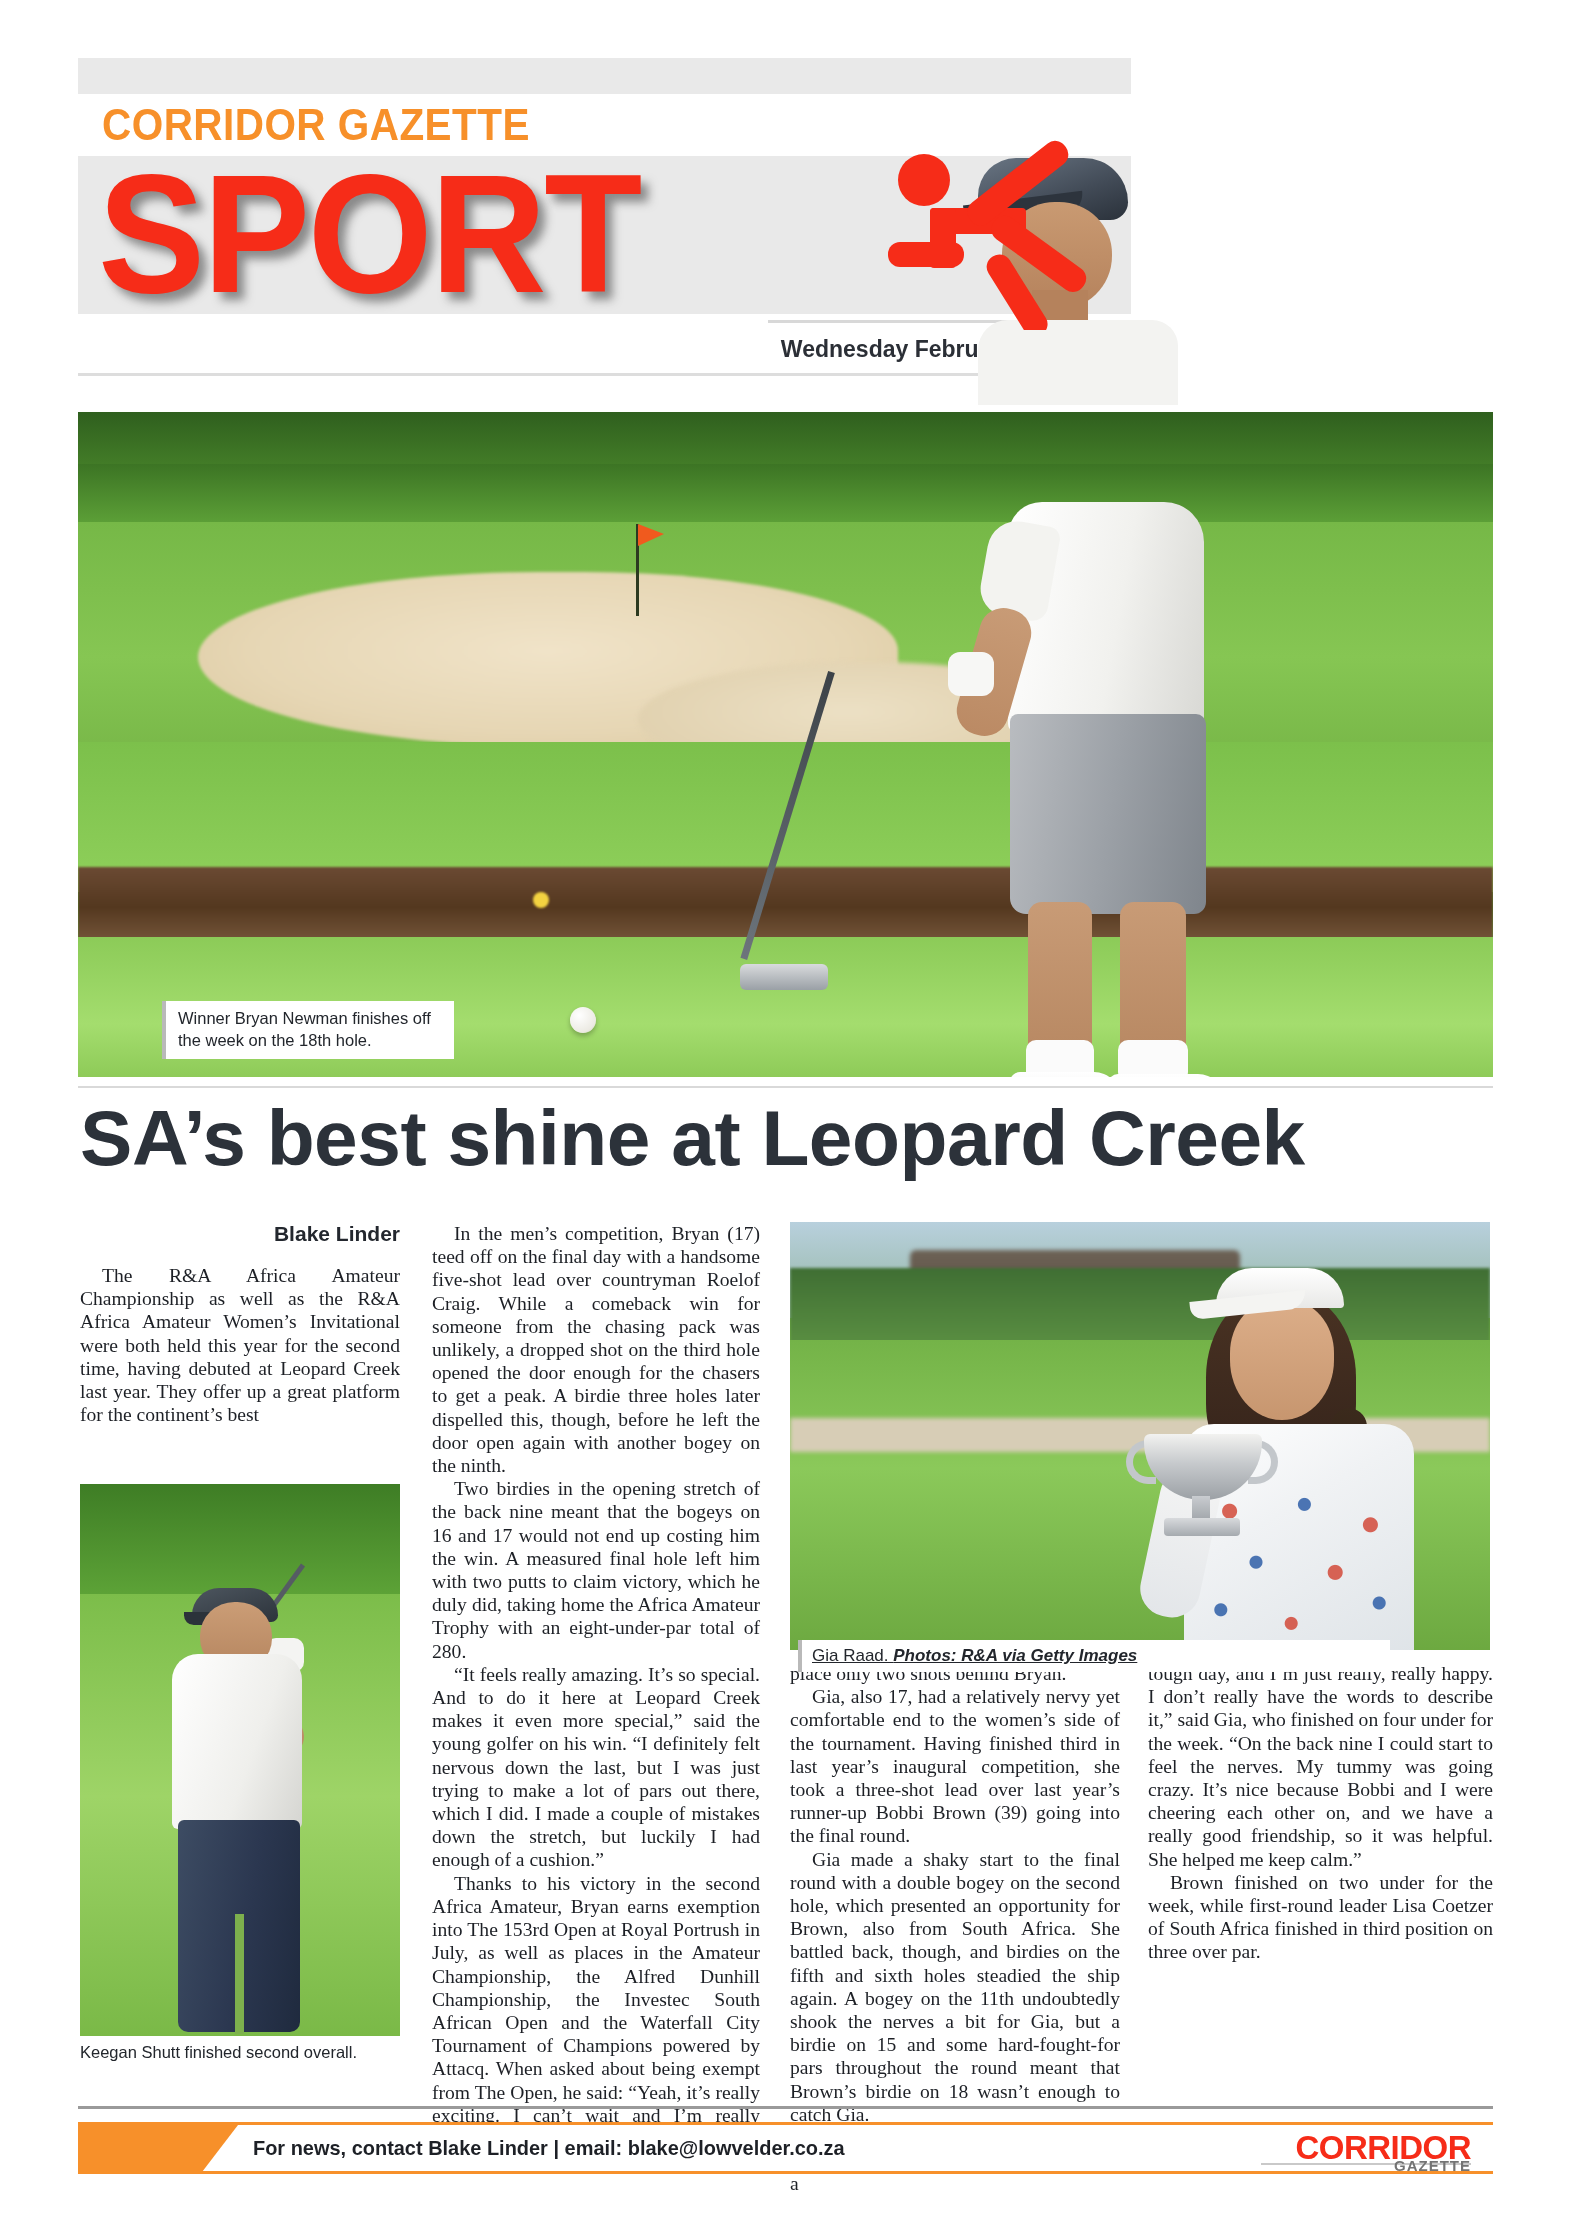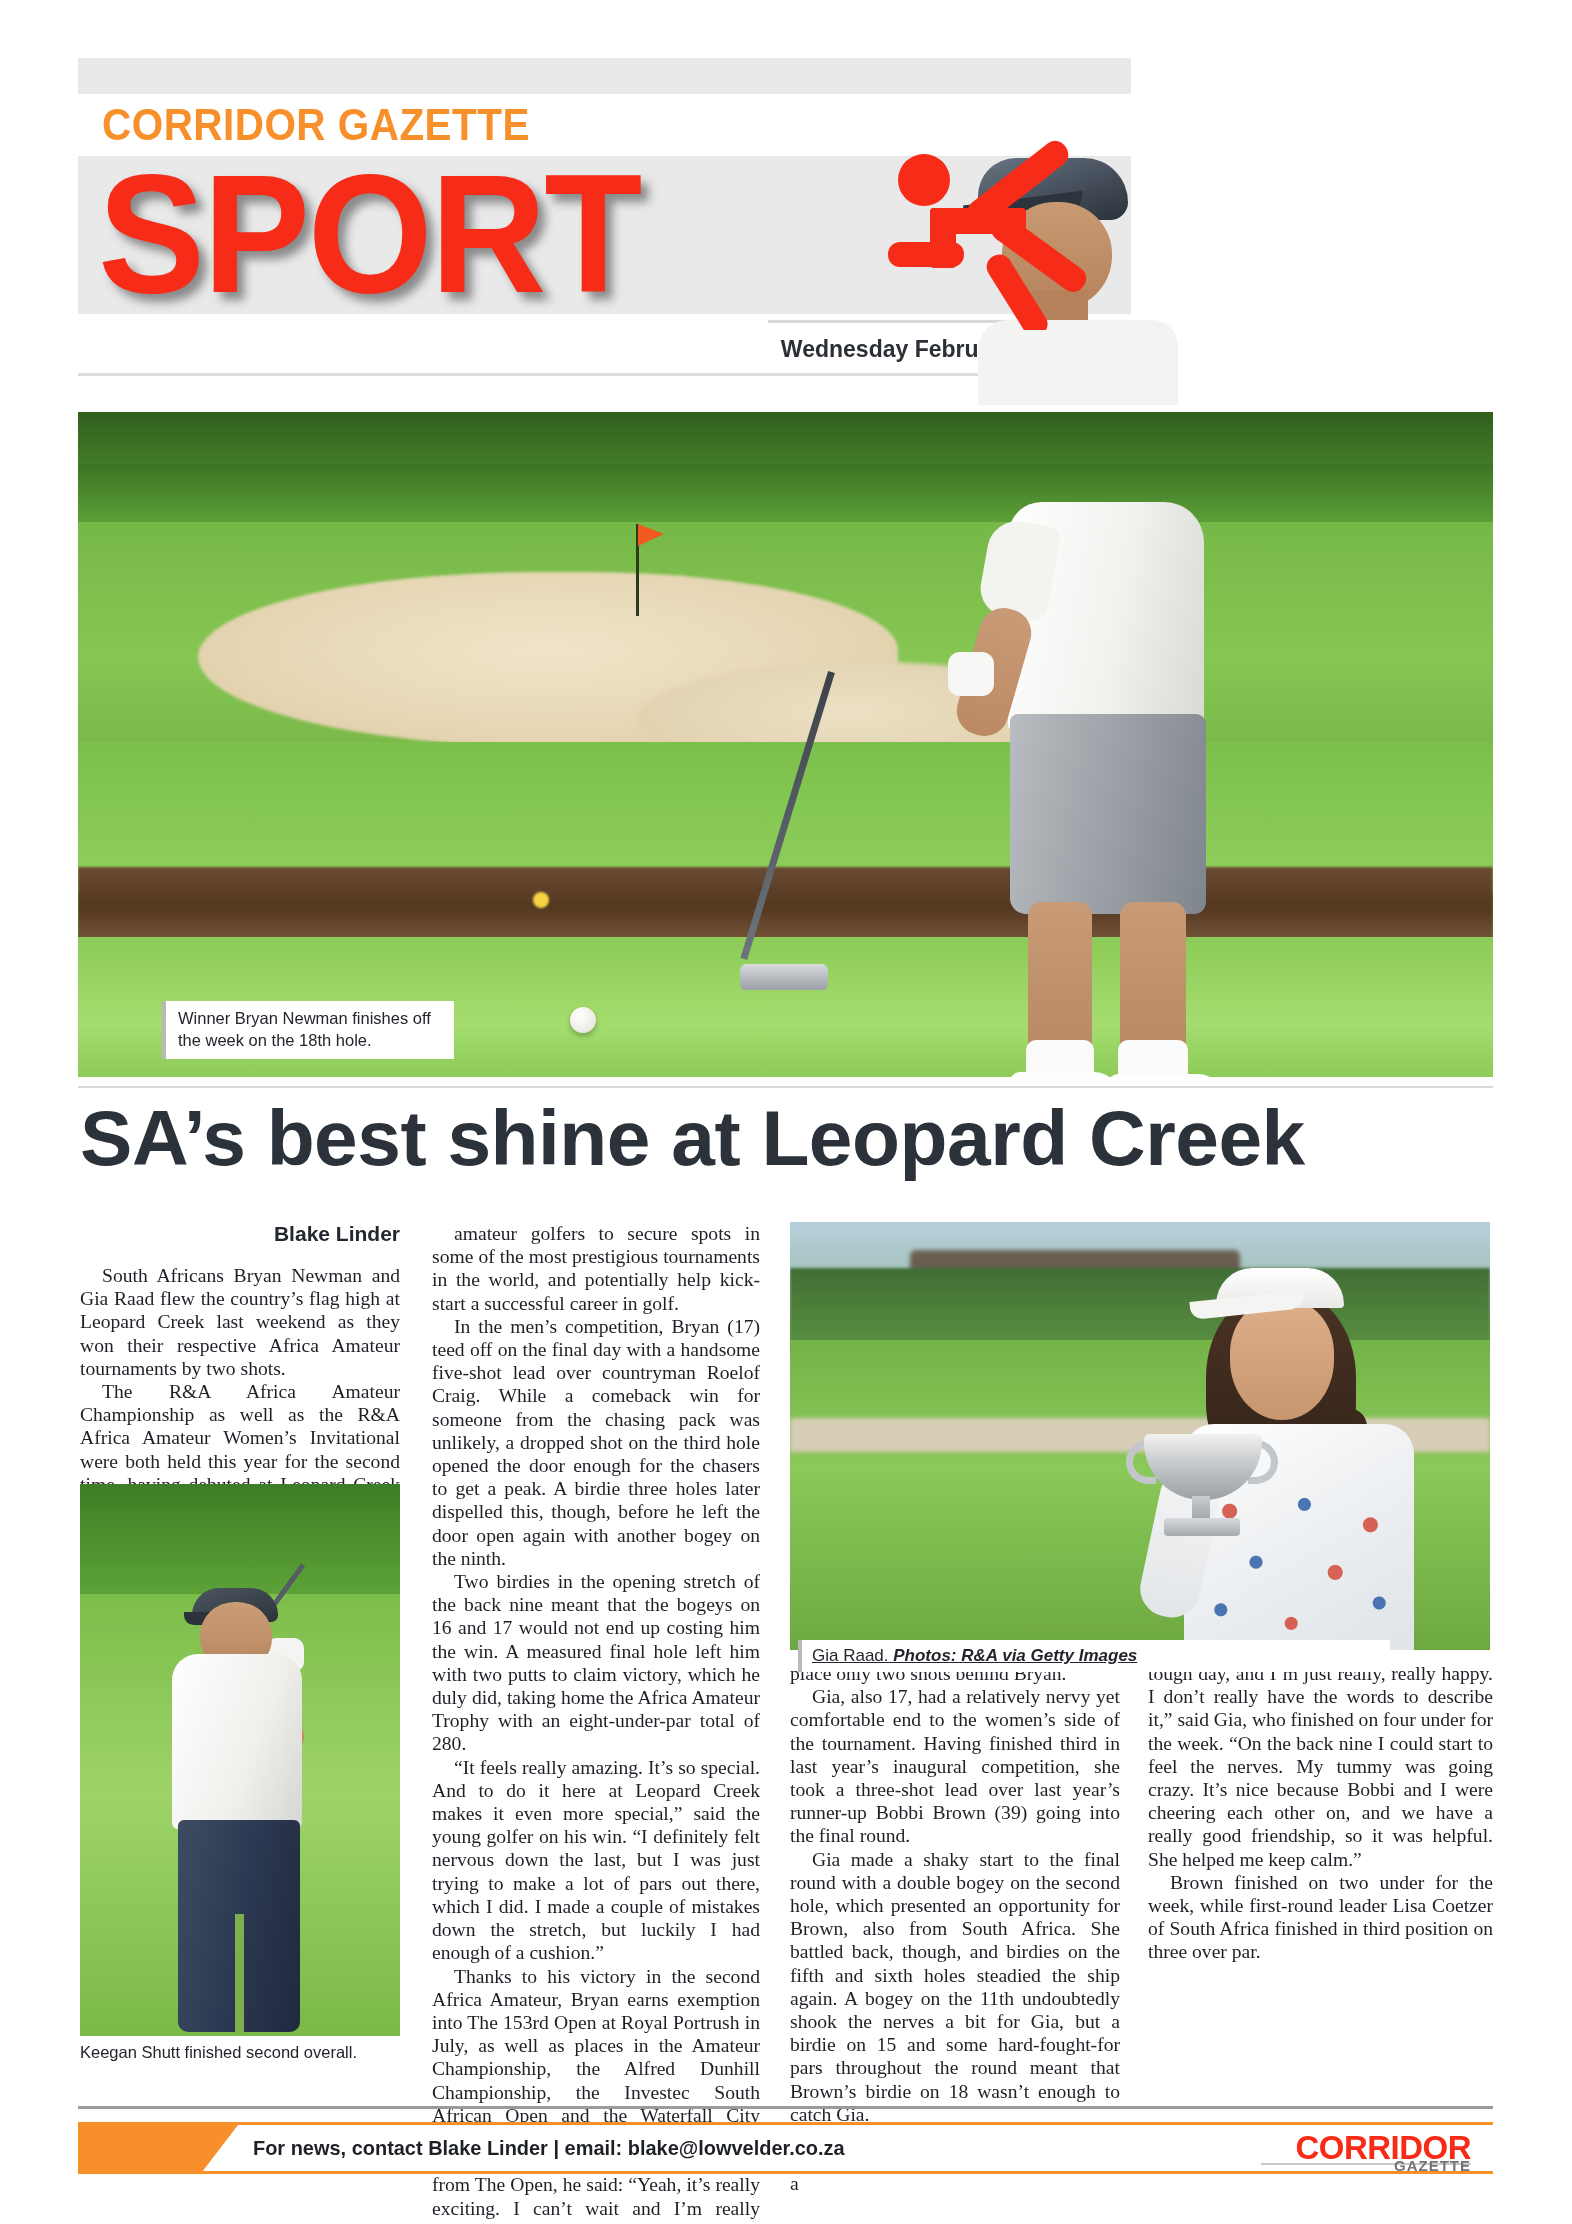--- a/index.html
+++ b/index.html
@@ -742,41 +742,39 @@
 
     <div class="photo-caption-1">Winner Bryan Newman finishes off the week on the 18th hole.</div>
   </div>
 
   <div class="headline-rule"></div>
   <h1 class="headline">SA’s best shine at Leopard Creek</h1>
 
   <div class="byline">Blake Linder</div>
 
   <div class="col" id="col1a">
-    <p>South Africans Bryan Newman and Gia Raad flew the country’s flag high at Leopard Creek last weekend as they won their respective Africa Amateur tournaments by two shots.</p>
     <p>The R&amp;A Africa Amateur Championship as well as the R&amp;A Africa Amateur Women’s Invitational were both held this year for the second time, having debuted at Leopard Creek last year. They offer up a great platform for the continent’s best</p>
   </div>
 
   <div class="photo-left">
     <div class="pl-sky"></div>
     <div class="pl-grass"></div>
     <div class="pl-shaft"></div>
     <div class="pl-glove"></div>
     <div class="pl-arm"></div>
     <div class="pl-cap"></div>
     <div class="pl-capbrim"></div>
     <div class="pl-head"></div>
     <div class="pl-body"></div>
     <div class="pl-pants"></div>
     <div class="pl-legsplit"></div>
   </div>
   <div class="photo-caption-2">Keegan Shutt finished second overall.</div>
 
   <div class="col" id="col2a">
-    <p>amateur golfers to secure spots in some of the most prestigious tournaments in the world, and potentially help kick-start a successful career in golf.</p>
     <p>In the men’s competition, Bryan (17) teed off on the final day with a handsome five-shot lead over countryman Roelof Craig. While a comeback win for someone from the chasing pack was unlikely, a dropped shot on the third hole opened the door enough for the chasers to get a peak. A birdie three holes later dispelled this, though, before he left the door open again with another bogey on the ninth.</p>
     <p>Two birdies in the opening stretch of the back nine meant that the bogeys on 16 and 17 would not end up costing him the win. A measured final hole left him with two putts to claim victory, which he duly did, taking home the Africa Amateur Trophy with an eight-under-par total of 280.</p>
     <p>“It feels really amazing. It’s so special. And to do it here at Leopard Creek makes it even more special,” said the young golfer on his win. “I definitely felt nervous down the last, but I was just trying to make a lot of pars out there, which I did. I made a couple of mistakes down the stretch, but luckily I had enough of a cushion.”</p>
     <p>Thanks to his victory in the second Africa Amateur, Bryan earns exemption into The 153rd Open at Royal Portrush in July, as well as places in the Amateur Championship, the Alfred Dunhill Championship, the Investec South African Open and the Waterfall City Tournament of Champions powered by Attacq. When asked about being exempt from The Open, he said: “Yeah, it’s really exciting. I can’t wait and I’m really looking forward to it.”</p>
 
   </div>
 
   <div class="photo-gia">
     <div class="pg-sky"></div>
     <div class="pg-build"></div>

